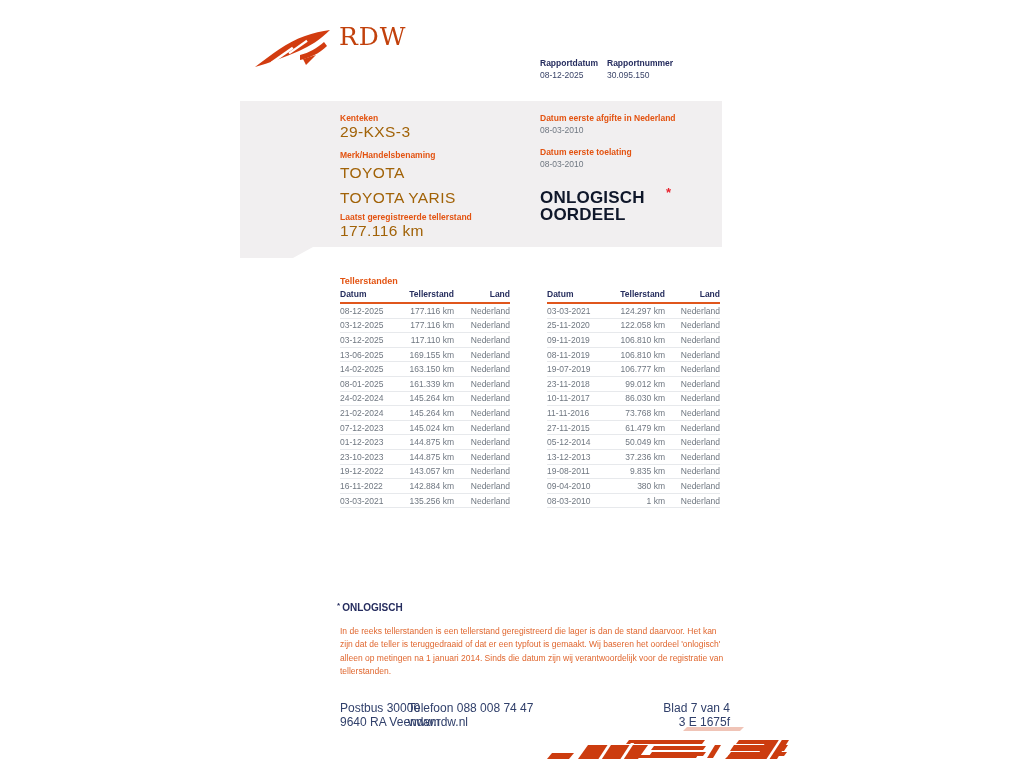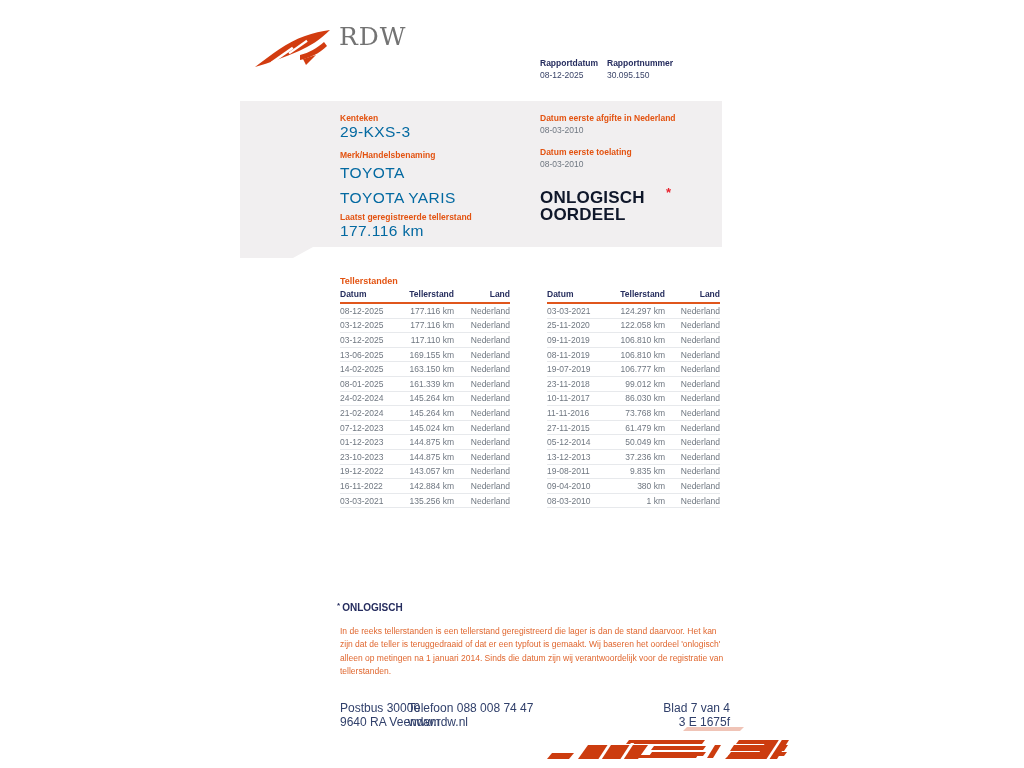--- a/index.html
+++ b/index.html
@@ -6,42 +6,42 @@
   .page{
     position:relative;width:1024px;height:768px;background:#ffffff;
     font-family:"Liberation Sans",sans-serif;overflow:hidden;
   }
   .abs{position:absolute;text-align:right;}
 
   
   .wordmark{
     position:absolute;left:339px;top:22px;
     font-family:"DejaVu Serif",serif;font-weight:500;font-size:25px;
-    color:#737373;letter-spacing:1px;
+    color:#c2410c;letter-spacing:1px;
   }
   .doc-title{
     position:absolute;left:540px;top:25px;margin:0;
     font-family:"DejaVu Serif",serif;font-weight:bold;font-size:17px;
     color:#e35311;
   }
   .meta-label{font-size:8.5px;font-weight:bold;color:#252c5e;}
   .meta-value{font-size:8.5px;color:#3a4468;}
 
   
   .panel{
     position:absolute;left:240px;top:101px;width:482px;height:157px;
     background:#f1eff0;
     clip-path:polygon(0 0,482px 0,482px 146px,73px 146px,53px 157px,0 157px);
     padding-left:8px;
   }
   .lbl{
     position:absolute;font-size:8.5px;font-weight:bold;color:#e35311;
   }
   .big-val{
-    position:absolute;font-size:15.5px;color:#0369a1;letter-spacing:.4px;
+    position:absolute;font-size:15.5px;color:#a16207;letter-spacing:.4px;
   }
   .sm-val{position:absolute;font-size:8.5px;color:#6f7781;}
   .oordeel{
     position:absolute;left:300px;top:88px;width:112px;
     font-size:17px;font-weight:bold;line-height:17px;color:#0f172a;
     letter-spacing:.2px;
   }
   .oordeel-ast{
     position:absolute;left:426px;top:84px;
     color:#e8222d;font-size:13px;font-weight:bold;

